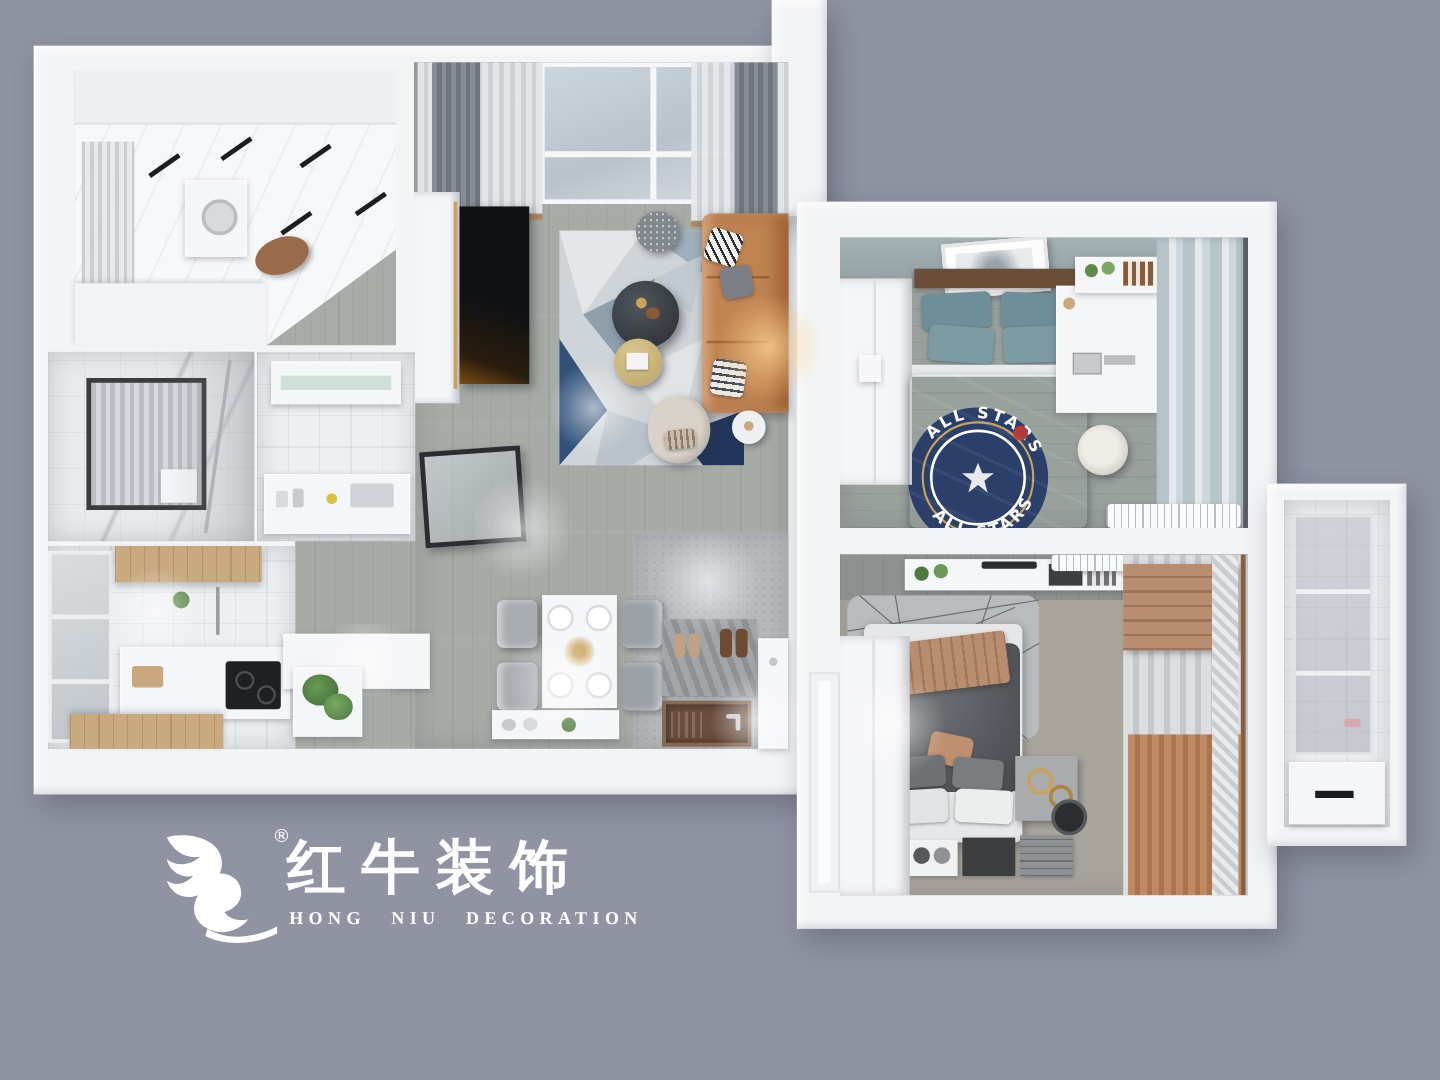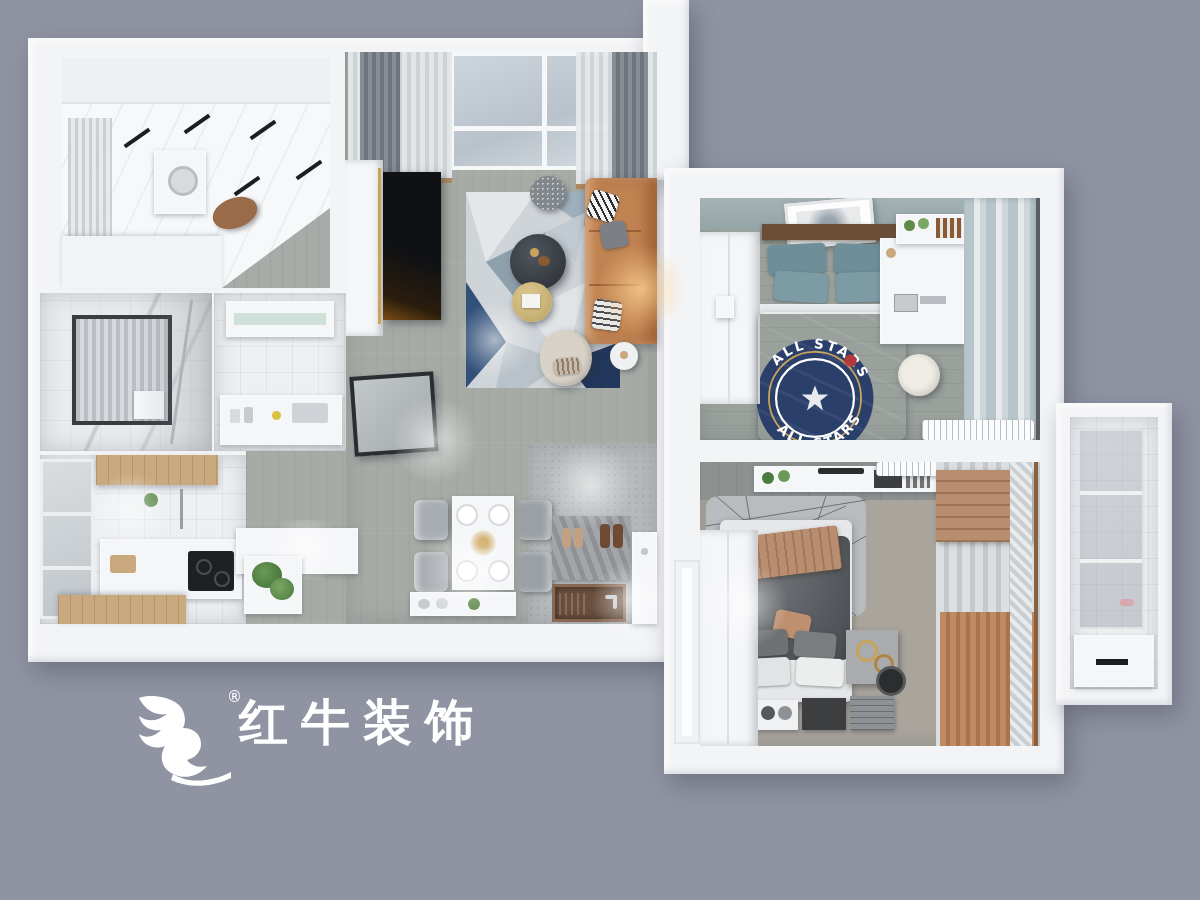--- a/index.html
+++ b/index.html
@@ -330,15 +330,16 @@
 
   <div id="logo" class="abs" style="left:135px;top:688px;width:340px;height:110px;">
     <svg class="abs" style="left:0;top:8px;" width="100" height="92" viewBox="0 0 100 92">
       <g fill="#ffffff">
         <path d="M4,2 C10,14 20,20 32,18 C22,26 12,26 4,20 C6,30 16,36 26,34 C18,42 10,42 4,38 C8,50 20,54 30,50 C24,60 26,72 38,78 C50,84 64,80 72,70 C64,72 56,70 52,64 C60,62 66,56 66,48 C66,38 58,32 48,32 C52,24 50,12 40,6 C30,0 14,-2 4,2 Z"></path>
         <path d="M38,78 C54,88 76,86 96,76 L96,82 C76,92 52,92 36,84 Z"></path>
       </g>
     </svg>
     <span class="reg abs" style="left:92px;top:0;">®</span>
     <div class="cn abs" style="left:104px;top:10px;white-space:nowrap;">红牛装饰</div>
+    <div class="en abs" style="left:106px;top:70px;white-space:nowrap;">HONG NIU DECORATION</div>
   </div>
 
 </div>
 
 </body></html>

